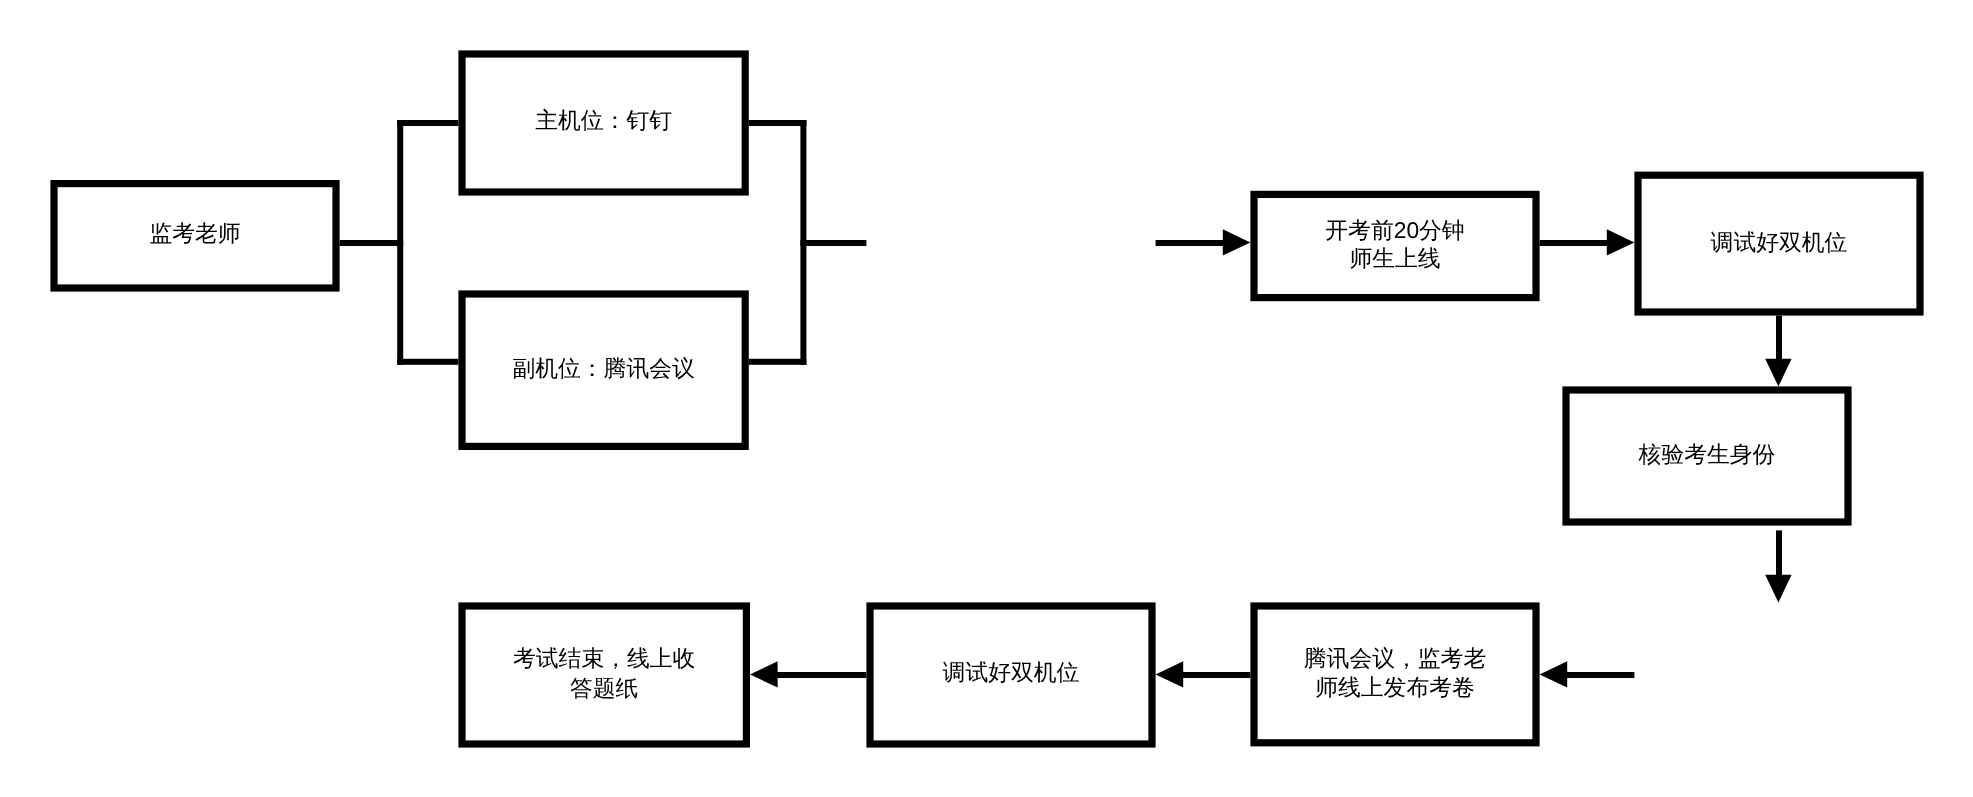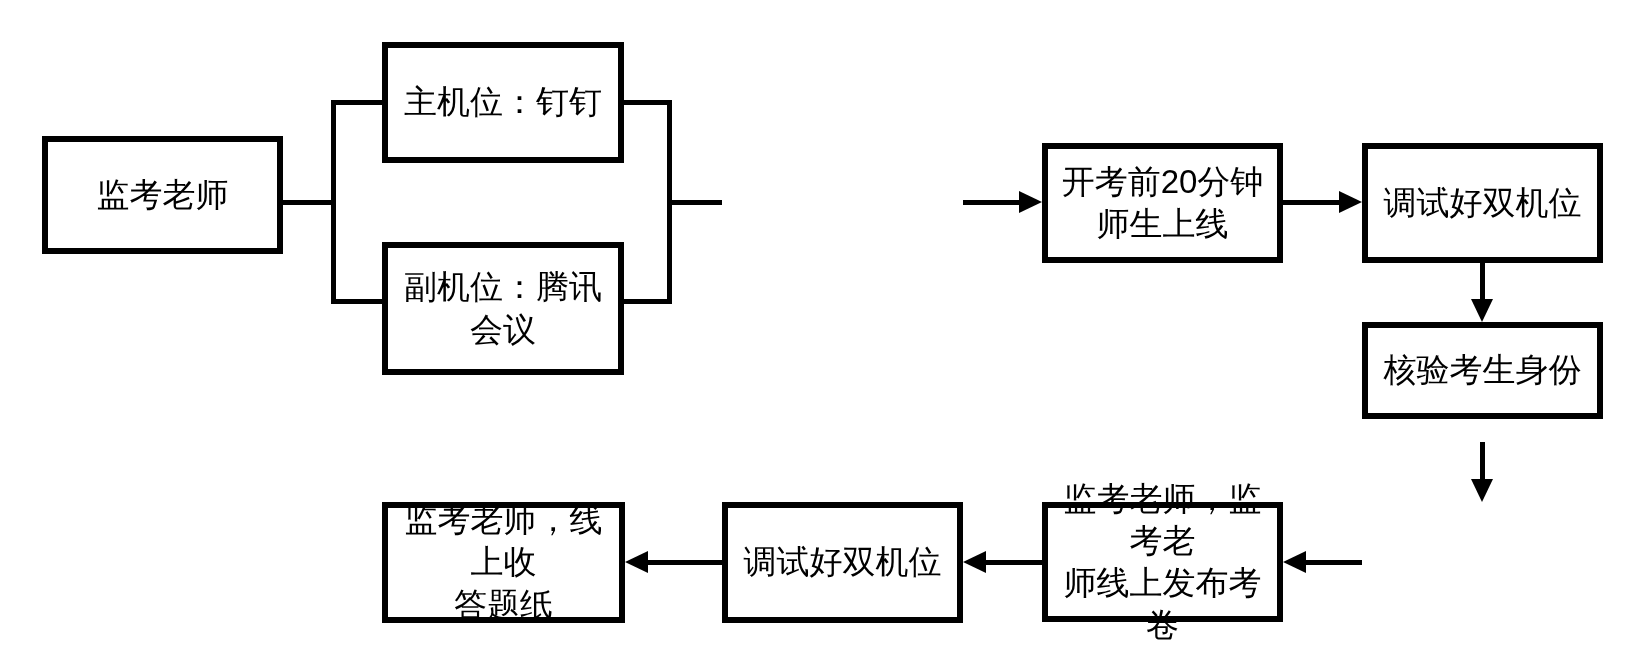--- a/index.html
+++ b/index.html
@@ -4,30 +4,30 @@
 <style>
   :root { --line:#000000; --bg:#ffffff; }
   html,body{margin:0;padding:0;background:#fff;}
   .canvas{
     position:relative;width:1644px;height:664px;background:var(--bg);
     font-family:"Liberation Sans","DejaVu Sans",sans-serif;overflow:hidden;
   }
   .node{
     position:absolute;box-sizing:border-box;border:6px solid var(--line);
     background:var(--bg);display:flex;align-items:center;justify-content:center;
-    text-align:center;font-size:33px;line-height:1.28;color:#000;
+    text-align:center;font-size:19px;line-height:1.28;color:#000;
     white-space:pre-line;padding:0 6px;
   }
-  .n1{left:42px;top:136px;width:241px;height:118px}
+  .n1{left:42px;top:150px;width:241px;height:93px}
   .n2{left:382px;top:42px;width:242px;height:121px}
   .n3{left:382px;top:242px;width:242px;height:133px}
   .n4{left:722px;top:142px;width:241px;height:121px}
-  .n5{left:1042px;top:143px;width:241px;height:120px}
+  .n5{left:1042px;top:159px;width:241px;height:92px}
   .n6{left:1362px;top:143px;width:241px;height:120px}
-  .n7{left:1362px;top:322px;width:241px;height:97px}
+  .n7{left:1302px;top:322px;width:241px;height:116px}
   .n8{left:1362px;top:502px;width:241px;height:121px}
   .n9{left:1042px;top:502px;width:241px;height:120px}
   .n10{left:722px;top:502px;width:241px;height:121px}
   .n11{left:382px;top:502px;width:243px;height:121px}
 
   .hl{position:absolute;height:5px;background:var(--line);}
   .vl{position:absolute;width:5px;background:var(--line);}
   .ah{position:absolute;width:0;height:0;}
   .ah-r{border-top:11px solid transparent;border-bottom:11px solid transparent;border-left:23px solid var(--line);}
   .ah-l{border-top:11px solid transparent;border-bottom:11px solid transparent;border-right:23px solid var(--line);}
@@ -38,24 +38,24 @@
 
 <div class="canvas">
 
   <div class="node n1">监考老师</div>
   <div class="node n2">主机位：钉钉</div>
   <div class="node n3">副机位：腾讯会议</div>
   <div class="node n5">开考前20分钟
 师生上线</div>
   <div class="node n6">调试好双机位</div>
   <div class="node n7">核验考生身份</div>
-  <div class="node n9">监考老师，监考老
+  <div class="node n9">腾讯会议，监考老
 师线上发布考卷</div>
   <div class="node n10">调试好双机位</div>
-  <div class="node n11">监考老师，线上收
+  <div class="node n11">考试结束，线上收
 答题纸</div>
 
   <div class="hl" style="left:283px;top:200px;width:53px"></div>
   <div class="vl" style="left:331px;top:100px;height:204px"></div>
   <div class="hl" style="left:331px;top:100px;width:51px"></div>
   <div class="hl" style="left:331px;top:299px;width:51px"></div>
 
   <div class="hl" style="left:624px;top:100px;width:48px"></div>
   <div class="hl" style="left:624px;top:299px;width:48px"></div>
   <div class="vl" style="left:667px;top:100px;height:204px"></div>

